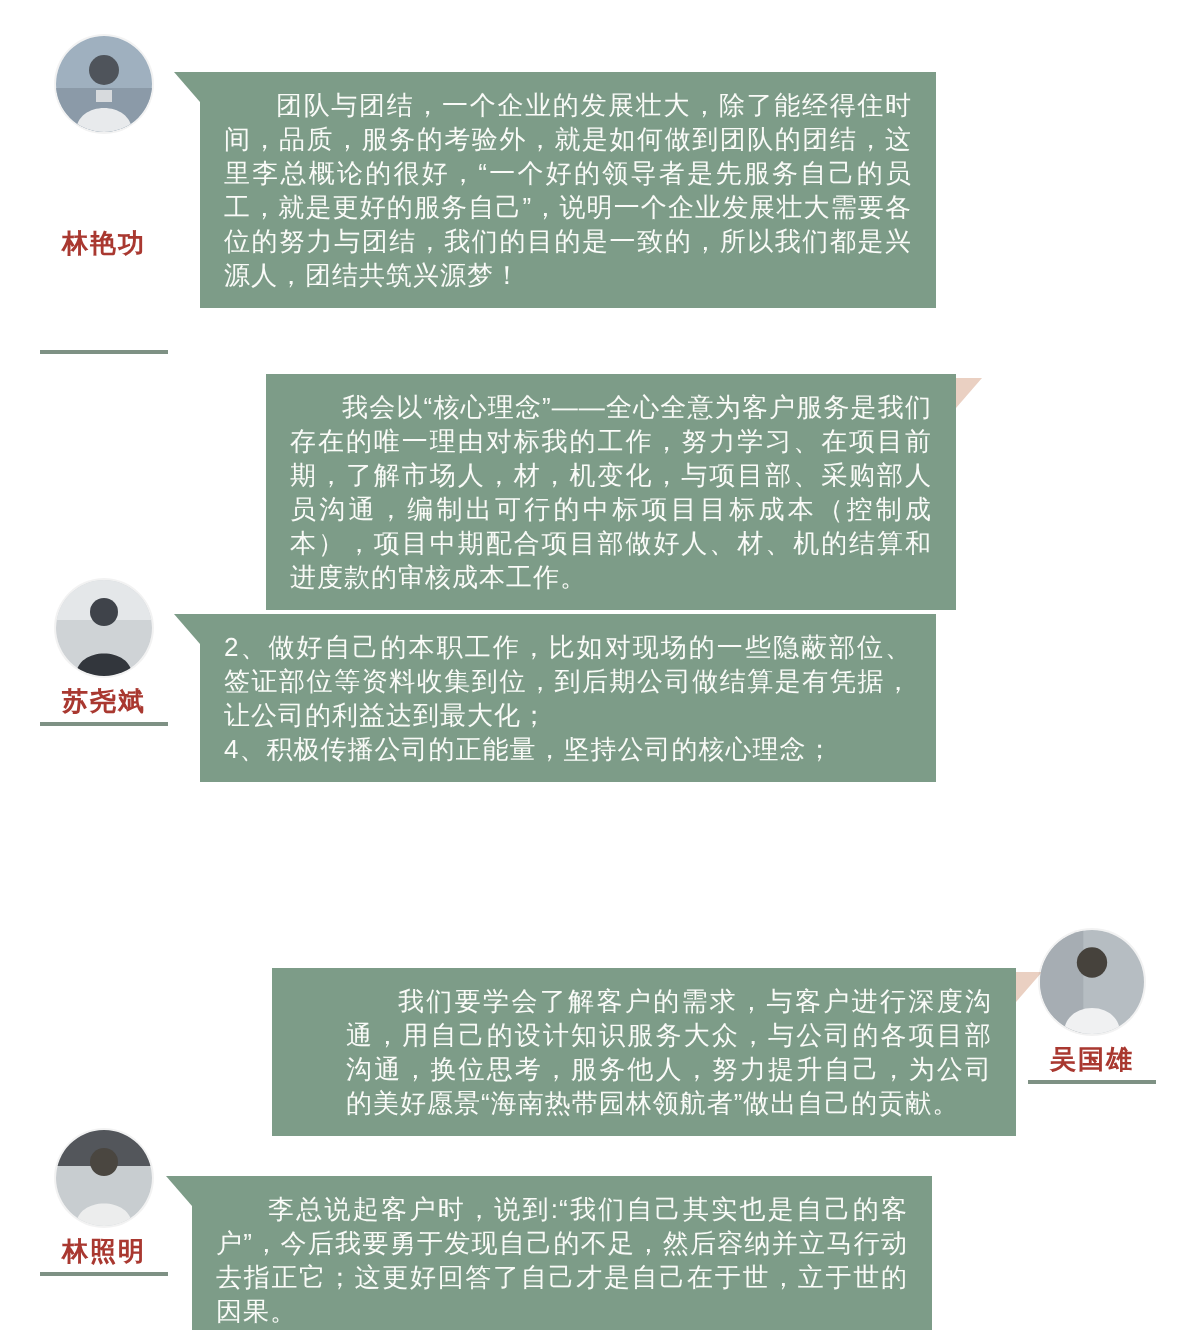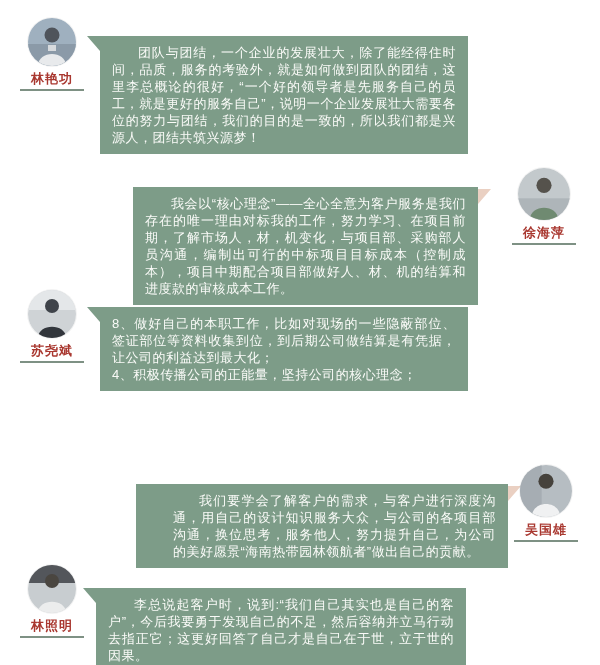--- a/index.html
+++ b/index.html
@@ -61,21 +61,21 @@
     width:13px;height:15px;
     background:var(--tail_right,#ead0c2);
     clip-path:polygon(0 0,100% 0,0 100%);
   }
 </style>
 </head>
 <body>
 
 <div class="canvas">
 
-  <div class="avatar-block" style="left:12px;top:18px;">
+  <div class="avatar-block" style="left:12px;top:18px;gap:43px;">
     <div class="avatar">
       <svg viewBox="0 0 48 48">
         <rect width="48" height="48" fill="#9fb0bf"></rect>
         <rect y="26" width="48" height="22" fill="#8b9aa8"></rect>
         <circle cx="24" cy="17" r="7.5" fill="#4f545b"></circle>
         <path d="M10 48 C10 32 38 32 38 48 Z" fill="#e8eaec"></path>
         <path d="M20 27 h8 v6 h-8 z" fill="#d7dadd"></path>
       </svg>
     </div>
     <div class="sender-name">林艳功</div>
@@ -83,48 +83,36 @@
   </div>
   <div class="bubble" style="left:100px;top:36px;width:368px;">
     <span class="tail-left"></span>
     <p class="indent">团队与团结，一个企业的发展壮大，除了能经得住时间，品质，服务的考验外，就是如何做到团队的团结，这里李总概论的很好，“一个好的领导者是先服务自己的员工，就是更好的服务自己”，说明一个企业发展壮大需要各位的努力与团结，我们的目的是一致的，所以我们都是兴源人，团结共筑兴源梦！</p>
   </div>
 
   <div class="bubble" style="left:133px;top:187px;width:345px;">
     <span class="tail-right"></span>
     <p class="indent">我会以“核心理念”——全心全意为客户服务是我们存在的唯一理由对标我的工作，努力学习、在项目前期，了解市场人，材，机变化，与项目部、采购部人员沟通，编制出可行的中标项目目标成本（控制成本），项目中期配合项目部做好人、材、机的结算和进度款的审核成本工作。</p>
   </div>
-  <div class="avatar-block" style="left:504px;top:168px;">
-    <div class="avatar lg">
-      <svg viewBox="0 0 48 48">
-        <rect width="48" height="48" fill="#c3c9cc"></rect>
-        <rect y="28" width="48" height="20" fill="#aeb5b9"></rect>
-        <circle cx="24" cy="16" r="7" fill="#55524c"></circle>
-        <path d="M11 48 C11 33 37 33 37 48 Z" fill="#6f8a71"></path>
-      </svg>
-    </div>
-    <div class="sender-name">徐海萍</div>
-    <div class="name-underline"></div>
-  </div>
 
   <div class="avatar-block" style="left:12px;top:290px;justify-content:center;">
     <div class="avatar">
       <svg viewBox="0 0 48 48">
         <rect width="48" height="48" fill="#cfd3d6"></rect>
         <rect y="0" width="48" height="20" fill="#e4e7e9"></rect>
         <circle cx="24" cy="16" r="7" fill="#3f434a"></circle>
         <path d="M10 48 C10 33 38 33 38 48 Z" fill="#32363c"></path>
       </svg>
     </div>
     <div class="sender-name">苏尧斌</div>
     <div class="name-underline"></div>
   </div>
   <div class="bubble" style="left:100px;top:307px;width:368px;">
     <span class="tail-left"></span>
-    <p>8、做好自己的本职工作，比如对现场的一些隐蔽部位、签证部位等资料收集到位，到后期公司做结算是有凭据，让公司的利益达到最大化；</p>
+    <p>2、做好自己的本职工作，比如对现场的一些隐蔽部位、签证部位等资料收集到位，到后期公司做结算是有凭据，让公司的利益达到最大化；</p>
     <p>4、积极传播公司的正能量，坚持公司的核心理念；</p>
   </div>
 
   <div class="bubble" style="left:136px;top:484px;width:372px;padding-left:37px;">
     <span class="tail-right"></span>
     <p class="indent">我们要学会了解客户的需求，与客户进行深度沟通，用自己的设计知识服务大众，与公司的各项目部沟通，换位思考，服务他人，努力提升自己，为公司的美好愿景“海南热带园林领航者”做出自己的贡献。</p>
   </div>
   <div class="avatar-block" style="left:506px;top:465px;">
     <div class="avatar lg">
       <svg viewBox="0 0 48 48">

